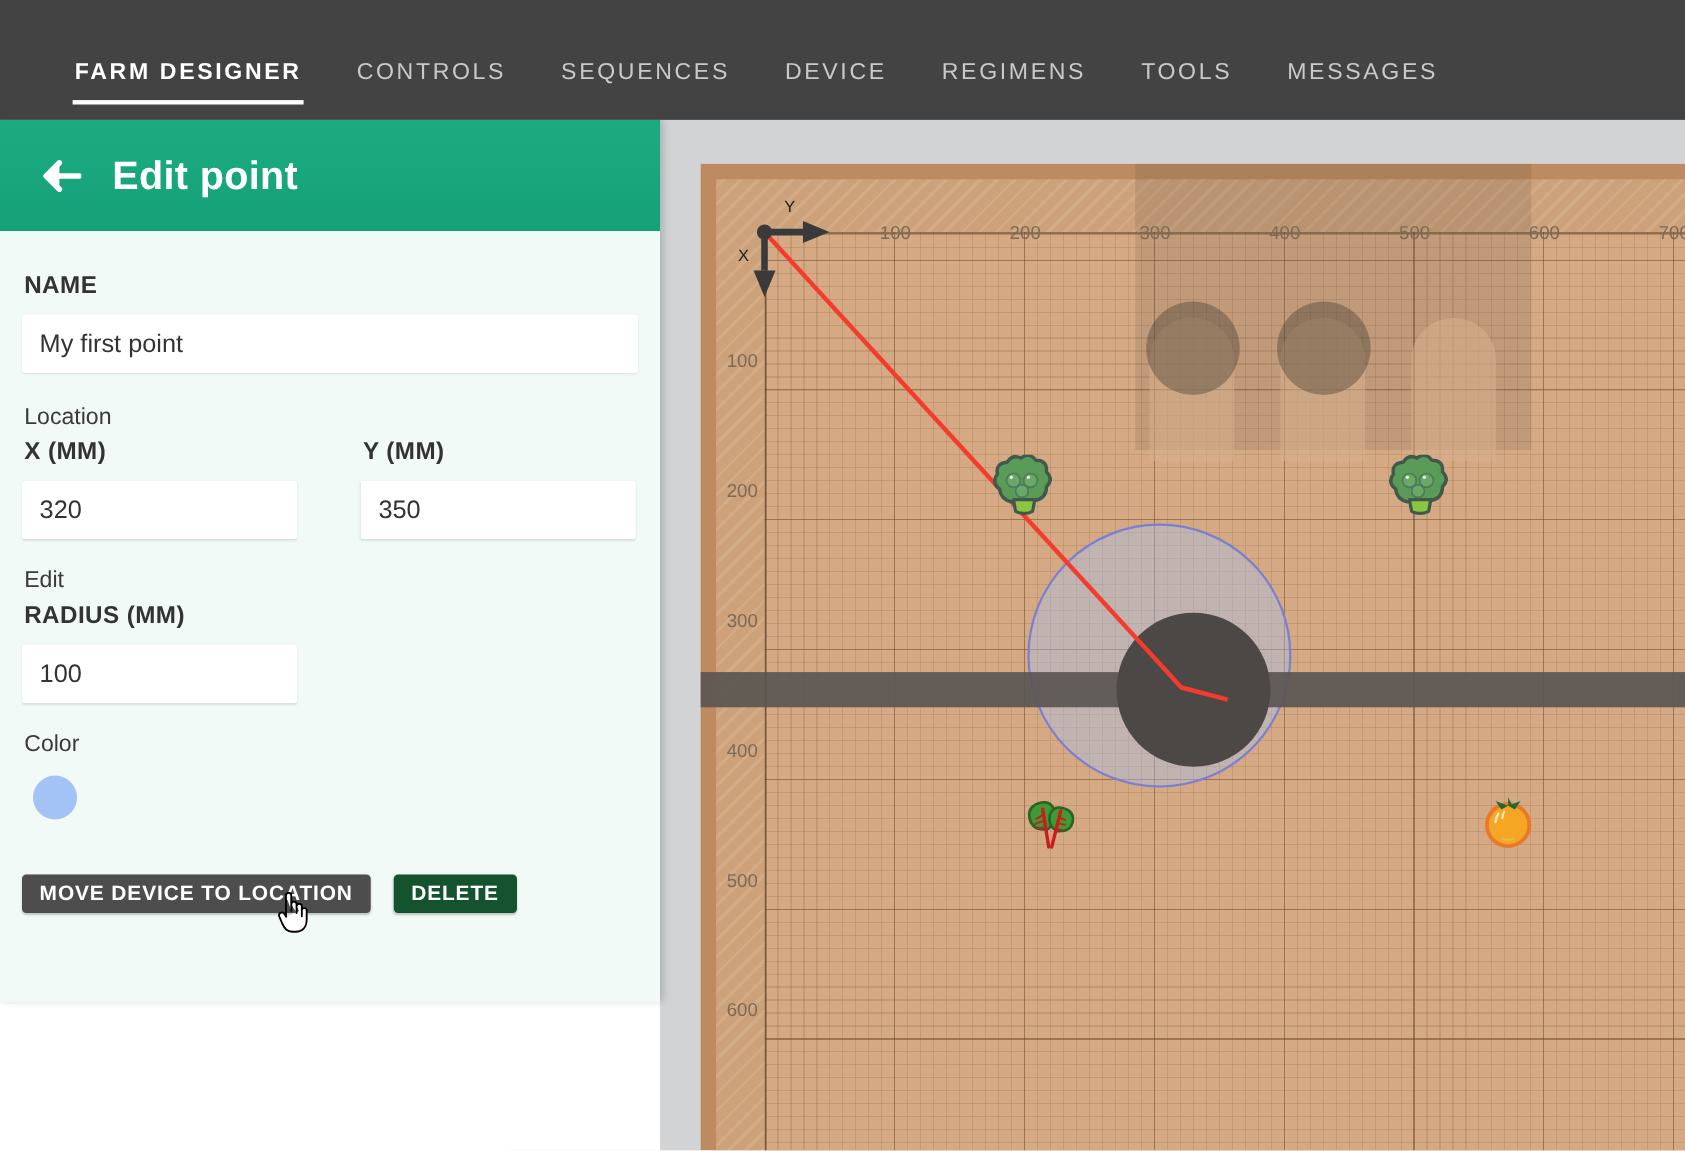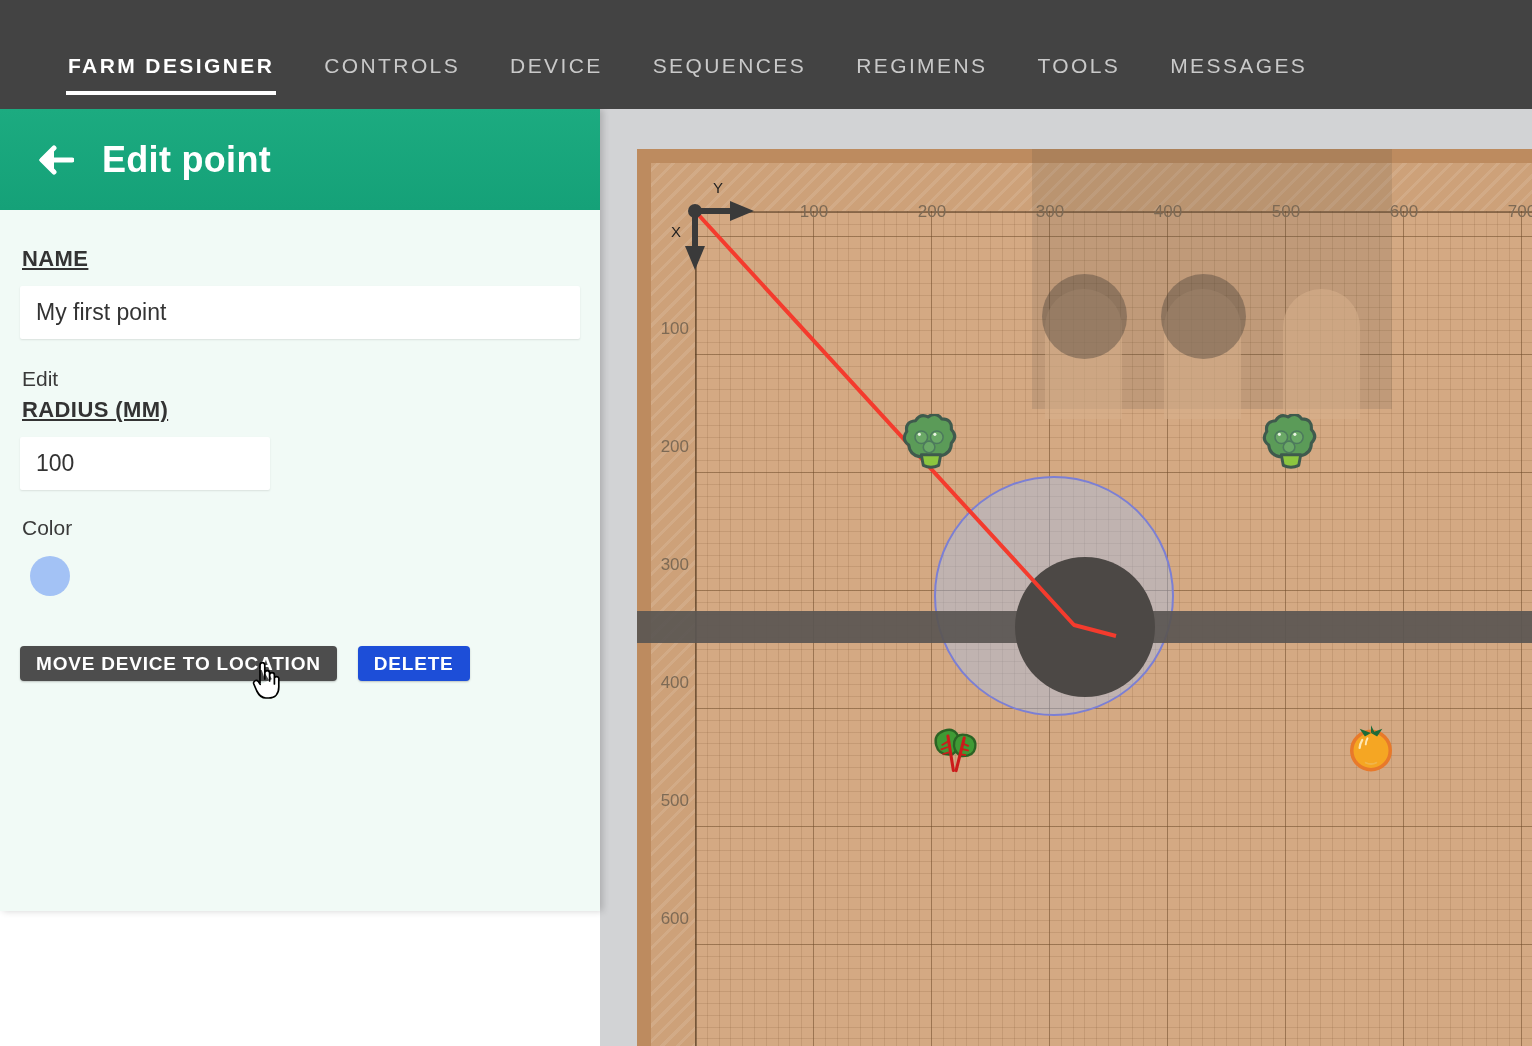--- a/index.html
+++ b/index.html
@@ -92,21 +92,20 @@
   }
 
   .panel-body { padding: 36px 20px 0 20px; }
 
   .field-label-strong {
     font-size: 22px;
     font-weight: 700;
     color: #333333;
     letter-spacing: 0.4px;
     margin: 0 0 14px 2px;
-    text-decoration: underline;
   }
   .field-label-light {
     font-size: 21px;
     font-weight: 400;
     color: #3a3a3a;
     margin: 0 0 6px 2px;
   }
   .txt-input {
     background: #ffffff;
     border: none;
@@ -159,21 +158,21 @@
     letter-spacing: 0.8px;
     padding: 0 16px;
     height: 35px;
     line-height: 35px;
     cursor: pointer;
     font-family: "Liberation Sans", sans-serif;
     white-space: nowrap;
     box-shadow: 0 1px 2px rgba(0,0,0,0.22);
   }
   .btn-dark { background: #4d4d4d; }
-  .btn-danger { background: #1d4ed8; }
+  .btn-danger { background: #14532d; }
 
   
   .cursor-hand {
     position: absolute;
     left: 228px;
     top: 16px;
     width: 34px;
     height: 40px;
     pointer-events: none;
   }
@@ -308,24 +307,24 @@
 <div id="app">
 
   <div class="navbar">
     <div class="nav-item active">
       <span>FARM DESIGNER</span>
     </div>
     <div class="nav-item">
       <span>CONTROLS</span>
     </div>
     <div class="nav-item">
+      <span>SEQUENCES</span>
+    </div>
+    <div class="nav-item">
       <span>DEVICE</span>
-    </div>
-    <div class="nav-item">
-      <span>SEQUENCES</span>
     </div>
     <div class="nav-item">
       <span>REGIMENS</span>
     </div>
     <div class="nav-item">
       <span>TOOLS</span>
     </div>
     <div class="nav-item">
       <span>MESSAGES</span>
     </div>
@@ -456,20 +455,33 @@
       <div class="panel-title">Edit point</div>
     </div>
 
     <div class="panel-body">
 
       <div class="row-name">
         <div class="field-label-strong">NAME</div>
         <input class="txt-input" type="text" value="My first point" style="">
       </div>
 
+      <div>
+        <div class="field-label-light">Location</div>
+        <div class="loc-grid">
+          <div class="loc-col">
+            <div class="field-label-strong">X (MM)</div>
+            <input class="txt-input" type="text" value="320" style="">
+          </div>
+          <div class="loc-col">
+            <div class="field-label-strong">Y (MM)</div>
+            <input class="txt-input" type="text" value="350" style="">
+          </div>
+        </div>
+      </div>
 
       <div class="size-block">
         <div class="field-label-light">Edit</div>
         <div class="field-label-strong">RADIUS (MM)</div>
         <input class="txt-input" type="text" value="100" style="">
       </div>
 
       <div class="color-block">
         <div class="field-label-light">Color</div>
         <div class="color-swatch" style="background: rgb(163, 194, 245);"></div>

